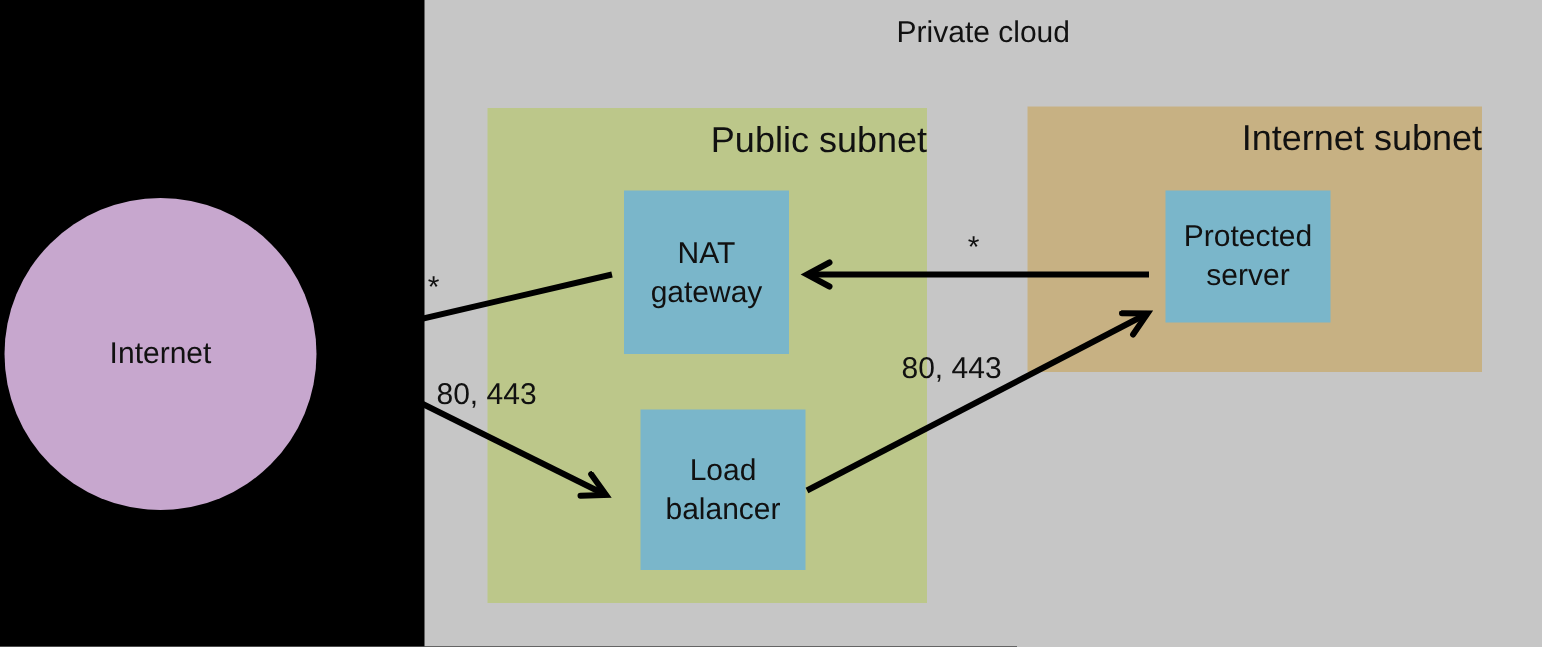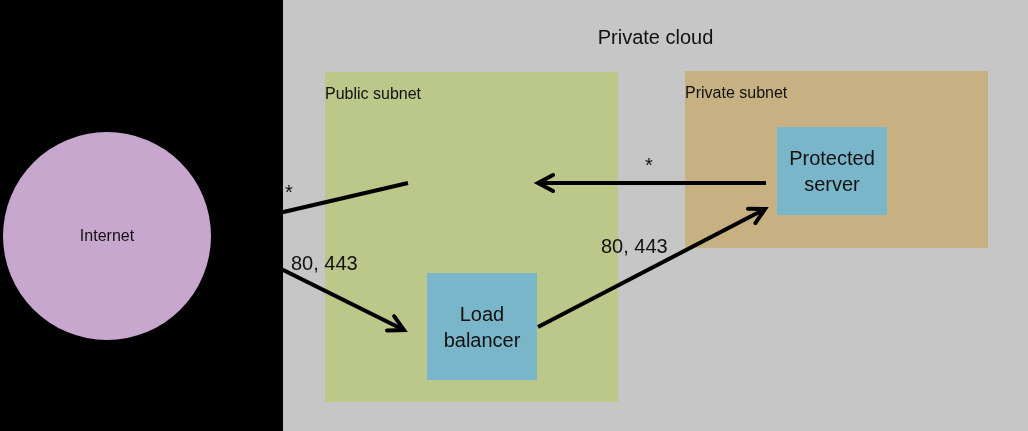--- a/index.html
+++ b/index.html
@@ -19,59 +19,62 @@
   .node{z-index:2;}
   .edge-layer{left:0;top:0;width:1028px;height:431px;z-index:3;pointer-events:none;}
   .edge-label{z-index:3;font-size:20px;line-height:20px;white-space:nowrap;}
   .black-strip{left:0;top:0;width:283px;height:431px;background:var(--background-left,#000);z-index:4;}
   .internet-circle{
     left:3px;top:132px;width:208px;height:208px;border-radius:50%;
     background:var(--internet-fill,#c7a7ce);z-index:5;
     display:flex;align-items:center;justify-content:center;
   }
 
-  .cloud-title{left:283px;top:23px;width:745px;text-align:center;font-size:20px;line-height:28px;z-index:1;}
+  .cloud-title{left:283px;top:8px;width:745px;text-align:center;font-size:20px;line-height:28px;z-index:1;}
 
   .public-subnet{left:325px;top:72px;width:293px;height:330px;background:var(--public-subnet-fill,#bcc78a);}
   .private-subnet{left:685px;top:71px;width:303px;height:177px;background:var(--private-subnet-fill,#c7b183);}
-  .subnet-title{width:100%;text-align:left;padding-top:10px;font-size:16px;line-height:24px;}
+  .subnet-title{width:100%;text-align:right;padding-top:10px;font-size:24px;line-height:24px;}
 
   .node{
     width:110px;background:var(--node-fill,#7ab6ca);
     display:flex;align-items:center;justify-content:center;text-align:center;
     font-size:20px;line-height:26px;
   }
   .node-nat{left:416px;top:127px;height:109px;}
   .node-lb{left:427px;top:273px;height:107px;}
   .node-ps{left:777px;top:127px;height:88px;}
 
-  .label-internet{font-size:16px;}
+  .label-internet{font-size:20px;}
 
   .lbl-star-internet-nat{left:280px;top:182px;width:18px;text-align:center;}
   .lbl-ports-internet-lb{left:291px;top:253px;}
   .lbl-star-server-nat{left:640px;top:155px;width:18px;text-align:center;}
   .lbl-ports-lb-server{left:601px;top:236px;}
 
   .edge{stroke:var(--line,#000);stroke-width:4;fill:none;}
 </style>
 </head>
 <body>
 
 <div class="stage">
 
   <div class="abs cloud-area"></div>
   <div class="abs cloud-title">Private cloud</div>
 
   <div class="abs subnet public-subnet">
     <div class="subnet-title">Public subnet</div>
   </div>
   <div class="abs subnet private-subnet">
-    <div class="subnet-title">Private subnet</div>
+    <div class="subnet-title">Internet subnet</div>
   </div>
 
+  <div class="abs node node-nat">
+    <span>NAT gateway</span>
+  </div>
   <div class="abs node node-lb">
     <span>Load balancer</span>
   </div>
   <div class="abs node node-ps">
     <span>Protected server</span>
   </div>
 
   <svg class="abs edge-layer" width="1028" height="431" viewBox="0 0 1028 431">
     <defs>
       <marker id="arrowhead" markerUnits="userSpaceOnUse" markerWidth="26" markerHeight="26" refX="19" refY="10" orient="auto">

